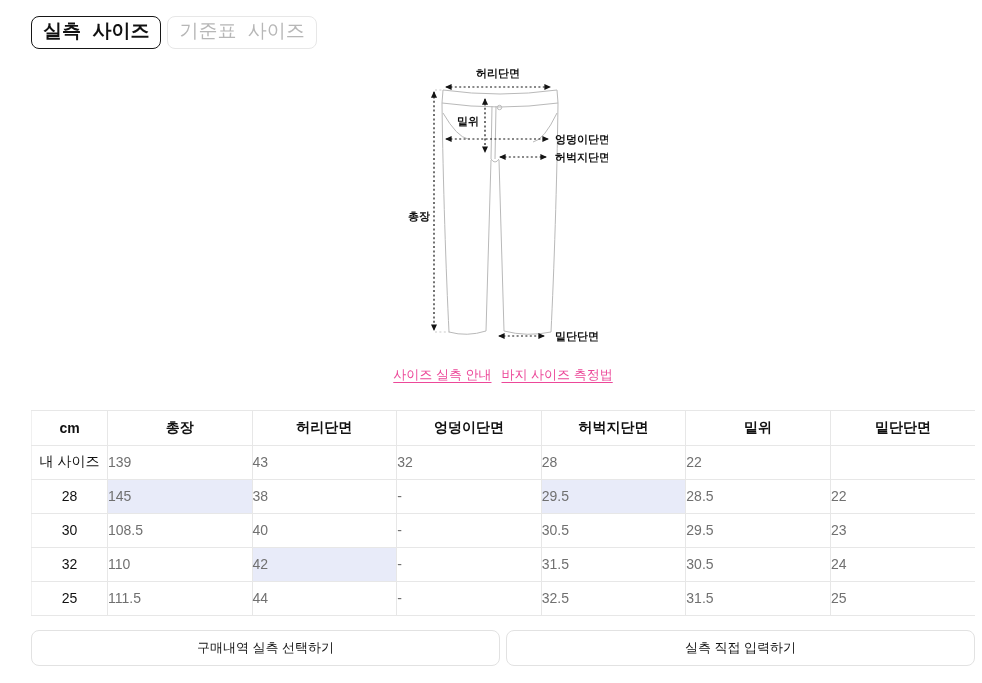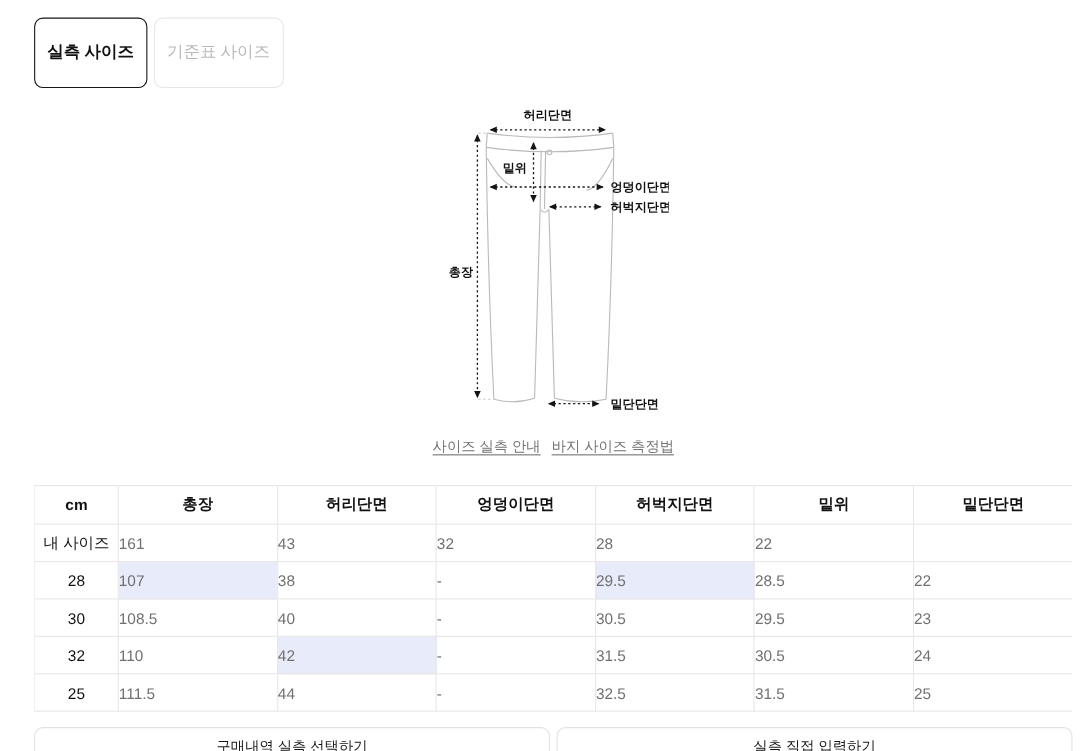--- a/index.html
+++ b/index.html
@@ -7,40 +7,40 @@
   body {
     width: 982px; height: 683px; overflow: hidden;
     font-family: "Liberation Sans", sans-serif;
     color: #111;
   }
   .page { padding: 16px 7px 0 31px; }
 
   
   .tabs { display: flex; gap: 6px; }
   .tab {
-    background: #fff; border-radius: 8px; font-size: 15px;
-    padding: 22px 11px; cursor: pointer; font-family: Liberation Serif, serif; line-height: 1.2;
+    background: #fff; border-radius: 8px; font-size: 19px;
+    padding: 4px 11px; cursor: pointer; font-family: Liberation Mono, monospace; line-height: 1.2;
   }
   .tab.active { border: 1.5px solid #161616; color: #111; font-weight: 700; }
   .tab.inactive { border: 1px solid #e7e7e7; color: #b7b7b7; font-weight: 400; text-align: right; }
 
   
   .diagram-wrap { display: flex; justify-content: center; margin-top: 13px; }
   .pants-svg .outline path, .pants-svg .outline circle { fill: none; stroke: #b9b9b9; stroke-width: 1; }
   .pants-svg .meas {
     fill: none; stroke: #141414; stroke-width: 1.2; stroke-dasharray: 2 2.4;
     marker-start: url(#arr); marker-end: url(#arr);
   }
   .pants-svg .conn { fill: none; stroke: #c9c9c9; stroke-width: 1; stroke-dasharray: 2 2.4; }
   .pants-svg text { font-family: "Liberation Sans", sans-serif; font-size: 11px; font-weight: 700; fill: #111; }
 
   
   .guide-links { display: flex; justify-content: center; gap: 10px; margin-top: 12px; }
   .guide-links a {
-    font-size: 13px; color: #737373; text-decoration: underline;
+    font-size: 13px; color: #ec4899; text-decoration: underline;
     text-underline-offset: 3px; cursor: pointer;
   }
 
   
   .size-table {
     width: 100%; border-collapse: collapse; table-layout: fixed;
     margin-top: 26px; border-top: 1px solid #e7e7e7; border-left: 1px solid #f0f0f0;
   }
   .size-table col.c0 { width: 76px; }
   .size-table th, .size-table td {
@@ -139,30 +139,30 @@
         <th>허리단면</th>
         <th>엉덩이단면</th>
         <th>허벅지단면</th>
         <th>밑위</th>
         <th>밑단단면</th>
       </tr>
     </thead>
     <tbody>
       <tr>
         <th>내 사이즈</th>
-        <td>161</td>
+        <td>139</td>
         <td>43</td>
         <td>32</td>
         <td>28</td>
         <td>22</td>
         <td></td>
       </tr>
       <tr>
         <th>28</th>
-        <td class="hl">107</td>
+        <td class="hl">145</td>
         <td>38</td>
         <td>-</td>
         <td class="hl">29.5</td>
         <td>28.5</td>
         <td>22</td>
       </tr>
       <tr>
         <th>30</th>
         <td>108.5</td>
         <td>40</td>

